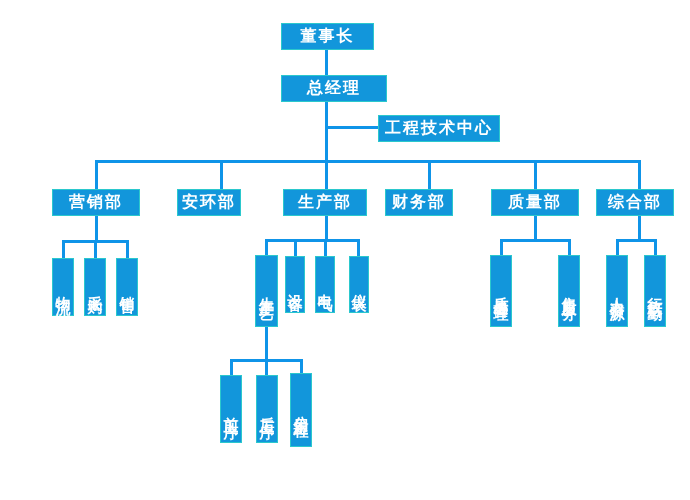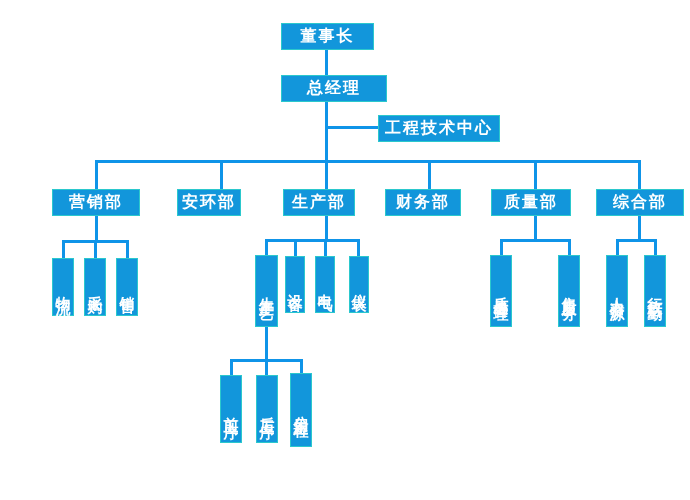--- a/index.html
+++ b/index.html
@@ -91,24 +91,24 @@
   <div class="line hline" style="left:616px;top:239px;width:41px"></div>
   <div class="line vline" style="left:616px;top:241px;height:14px"></div>
   <div class="line vline" style="left:654px;top:241px;height:14px"></div>
 
   <div class="node hnode" style="left:281px;top:23px;width:93px">董事长</div>
   <div class="node hnode" style="left:281px;top:75px;width:106px">总经理</div>
   <div class="node hnode" style="left:378px;top:115px;width:122px">工程技术中心</div>
 
   <div class="node hnode" style="left:52px;top:189px;width:88px">营销部</div>
   <div class="node hnode" style="left:177px;top:189px;width:64px">安环部</div>
-  <div class="node hnode" style="left:283px;top:189px;width:72px">生产部</div>
-  <div class="node hnode" style="left:385px;top:189px;width:76px">财务部</div>
-  <div class="node hnode" style="left:491px;top:189px;width:80px">质量部</div>
-  <div class="node hnode" style="left:596px;top:189px;width:88px">综合部</div>
+  <div class="node hnode" style="left:283px;top:189px;width:84px">生产部</div>
+  <div class="node hnode" style="left:385px;top:189px;width:68px">财务部</div>
+  <div class="node hnode" style="left:491px;top:189px;width:88px">质量部</div>
+  <div class="node hnode" style="left:596px;top:189px;width:78px">综合部</div>
 
   <div class="node vnode" style="left:52px;top:258px;height:58px">物流</div>
   <div class="node vnode" style="left:84px;top:258px;height:58px">采购</div>
   <div class="node vnode" style="left:116px;top:258px;height:58px">销售</div>
 
   <div class="node vnode" style="left:255px;top:255px;width:23px;height:72px">生产工艺</div>
   <div class="node vnode" style="left:285px;top:256px;width:20px;height:57px">设备</div>
   <div class="node vnode" style="left:315px;top:256px;width:20px;height:57px">电气</div>
   <div class="node vnode" style="left:349px;top:256px;width:20px;height:57px">仪表</div>
 

